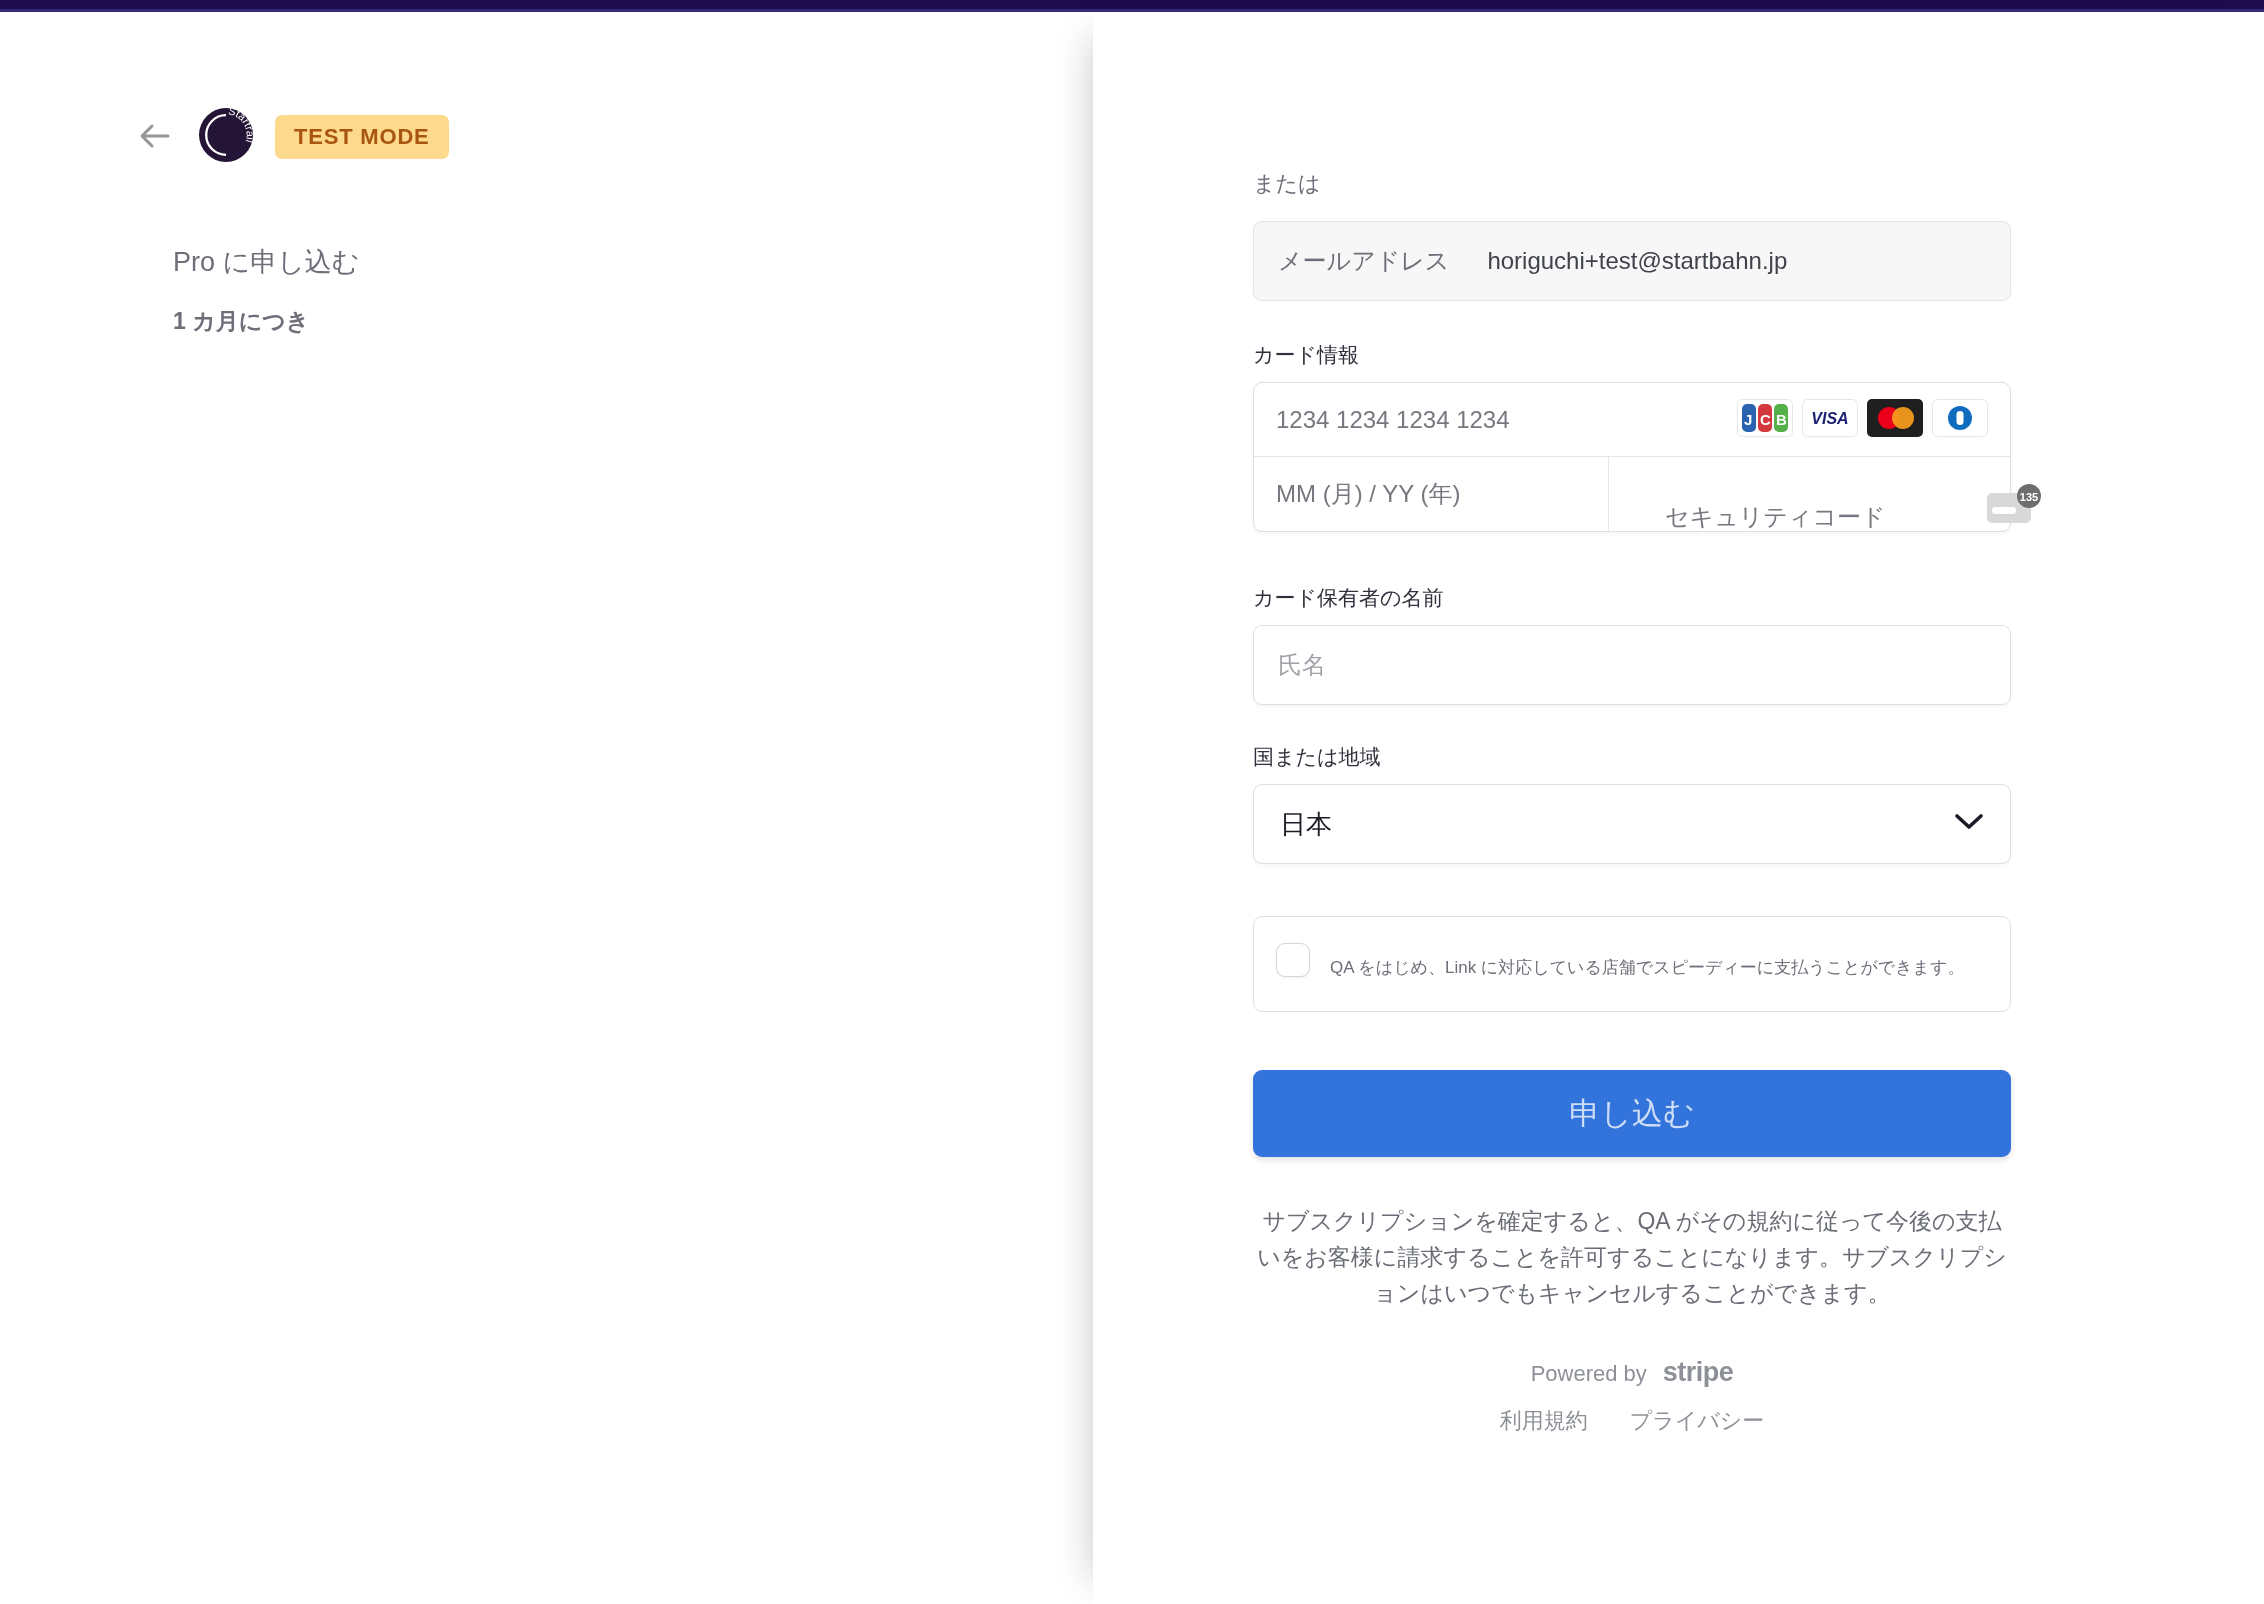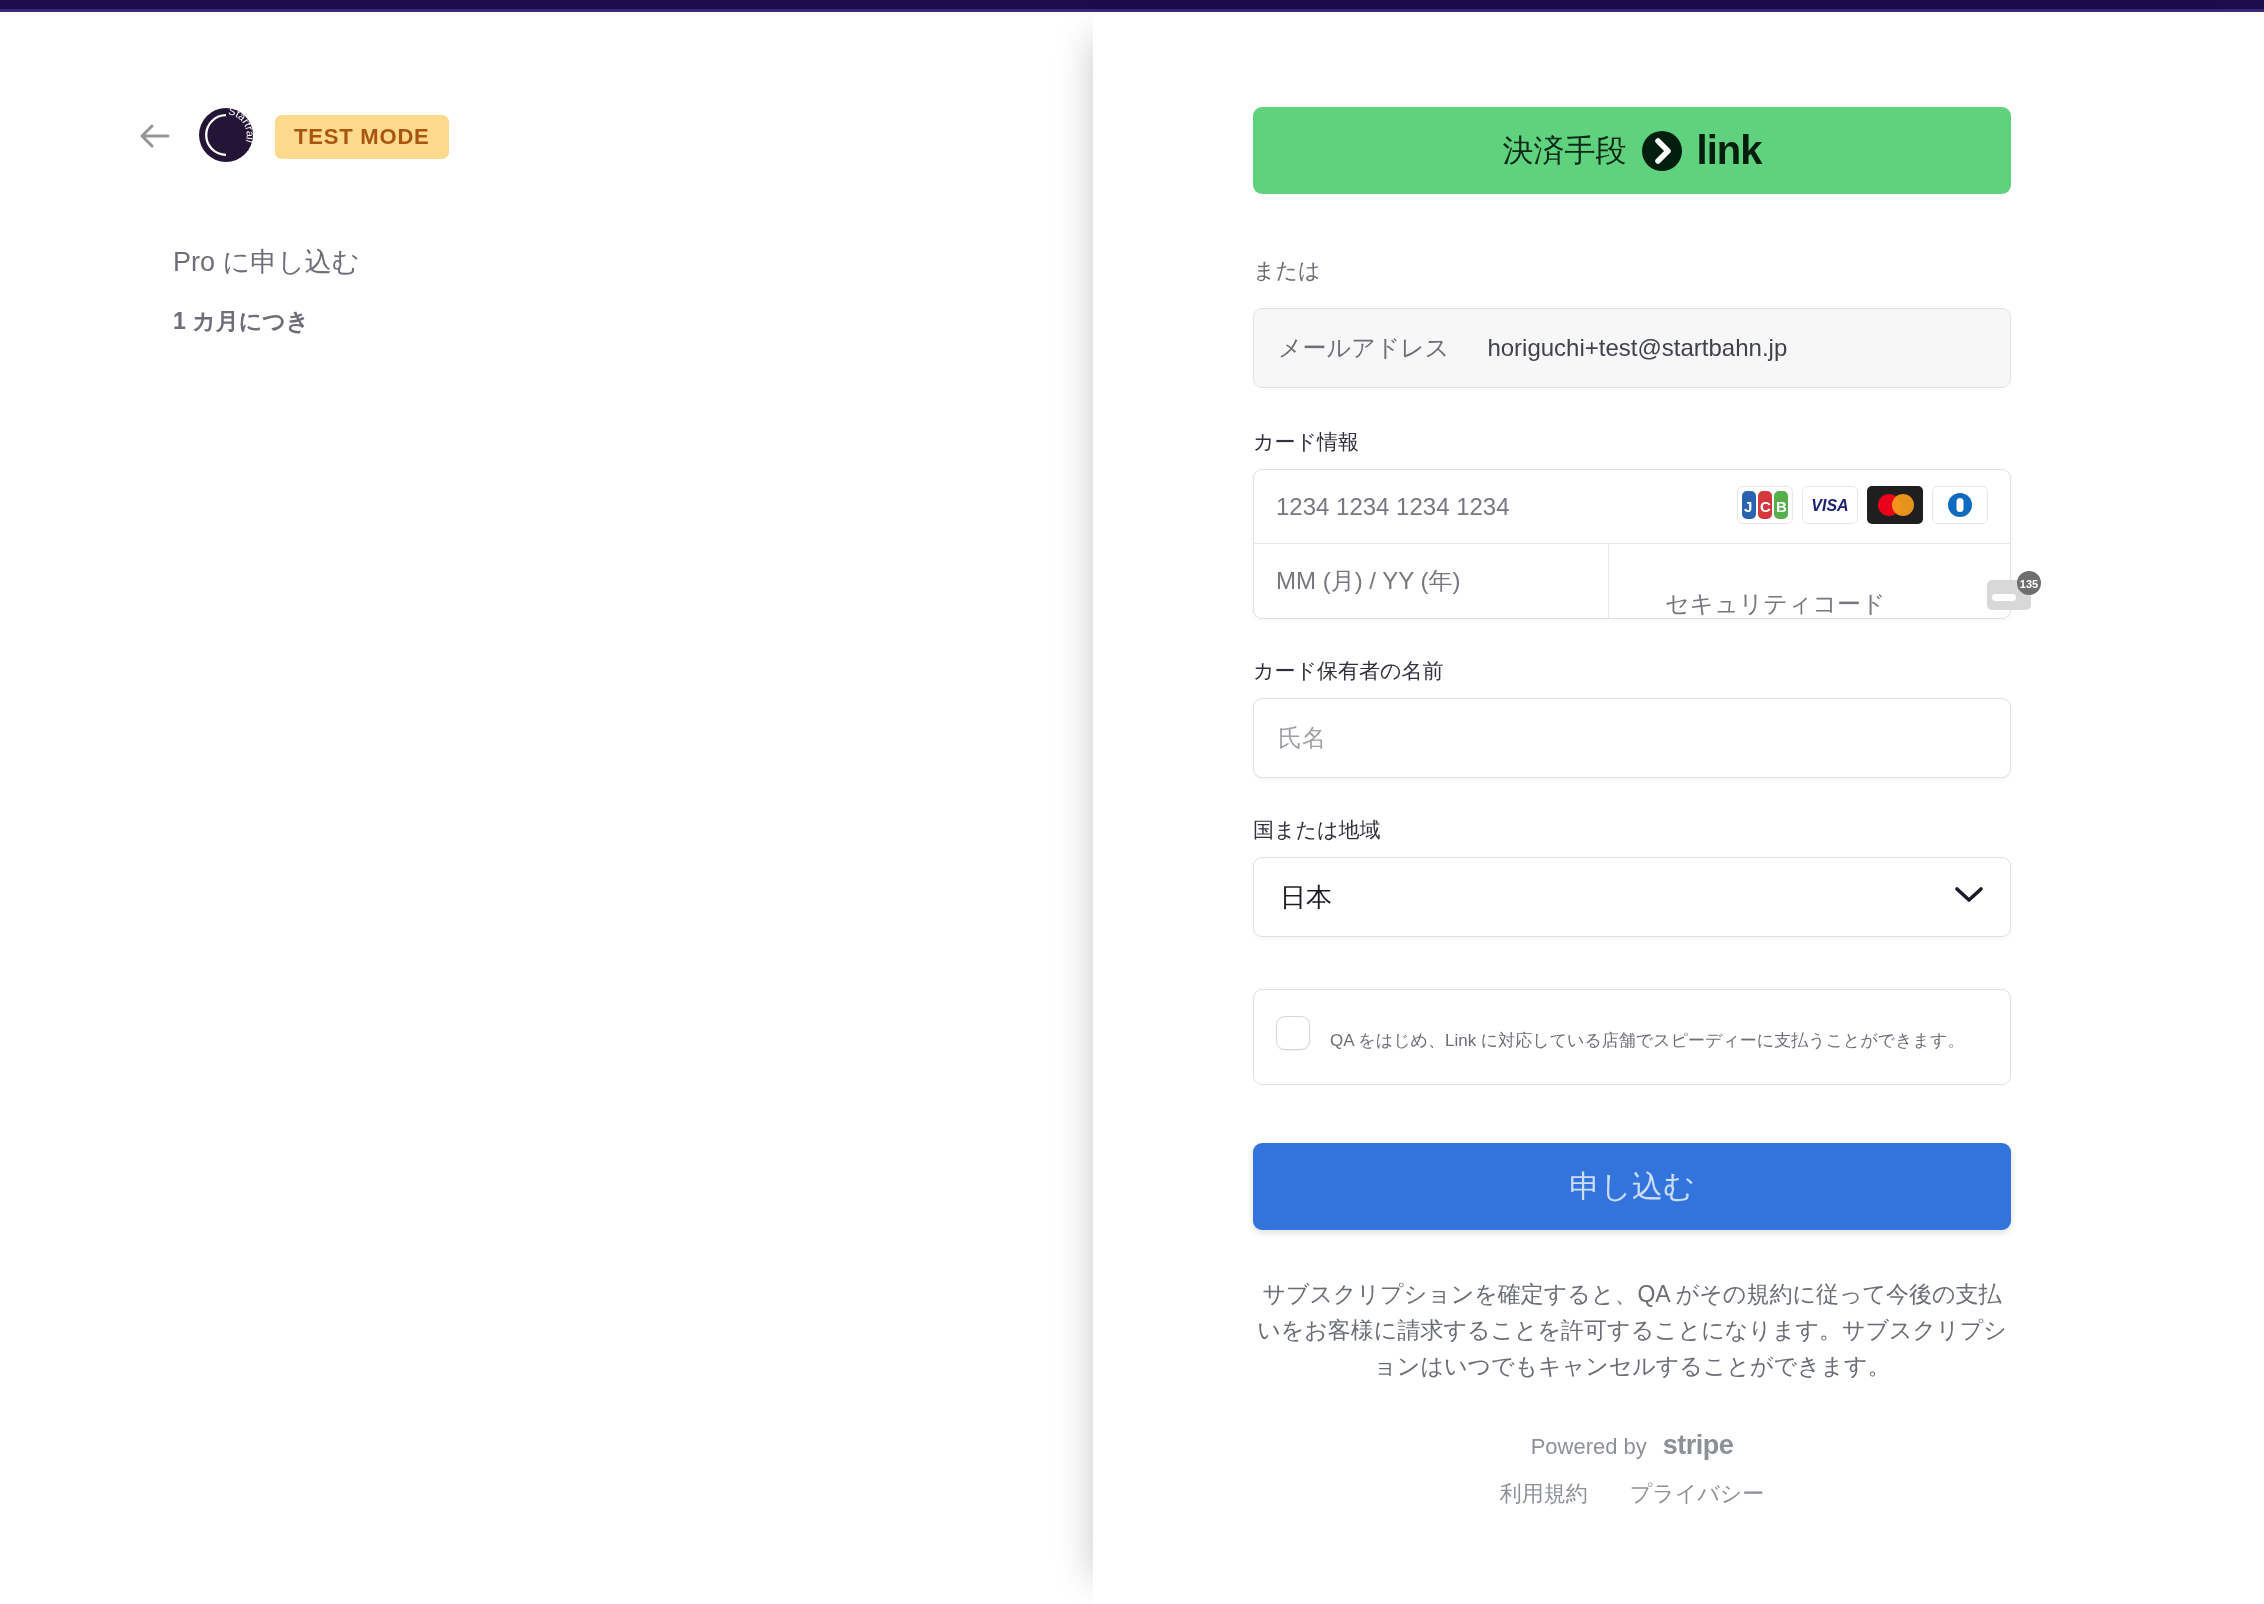--- a/index.html
+++ b/index.html
@@ -130,30 +130,20 @@
       <div class="product-name">Pro に申し込む</div>
       <div class="price-row">
         <span class="interval">1 カ月につき</span>
       </div>
     </div>
   </div>
 
   <div class="right-panel">
     <div class="form-col">
 
-      <button class="link-pay-btn">
-        <span class="link-pay-text">決済手段</span>
-        <span style="display:flex;align-items:center;">
-          <svg width="42" height="42" viewBox="0 0 42 42">
-            <circle cx="21" cy="21" r="20" fill="#011e0f"></circle>
-            <path d="M17 11 L27 21 L17 31" fill="none" stroke="#ffffff" stroke-width="5.5" stroke-linecap="round" stroke-linejoin="round"></path>
-          </svg>
-        </span>
-        <span class="link-wordmark">link</span>
-      </button>
 
       <div class="or-divider">
         <div class="line"></div>
         <span class="or-text">または</span>
         <div class="line"></div>
       </div>
 
       <div class="email-box">
         <span class="email-label">メールアドレス</span>
         <span class="email-value">horiguchi+test@startbahn.jp</span>
@@ -208,21 +198,21 @@
                 <rect x="2" y="10" width="44" height="30" rx="5" fill="#d8d8d8"></rect>
                 <rect x="7" y="24" width="24" height="7" rx="3.5" fill="#ffffff"></rect>
                 <circle cx="44" cy="13" r="12" fill="#6e6e6e"></circle>
                 <text x="44" y="18" text-anchor="middle" font-size="11" font-weight="bold" fill="#ffffff" font-family="Liberation Sans, sans-serif">135</text>
               </svg>
             </span>
           </div>
         </div>
       </div>
 
-      <div class="field-label" style="margin-top:38px;">カード保有者の名前</div>
+      <div class="field-label" style="margin-top:52px;">カード保有者の名前</div>
       <input class="text-field" placeholder="氏名" style="">
 
       <div class="field-label" style="margin-top:38px;">国または地域</div>
       <div class="select-field">
         <span class="select-value">日本</span>
         <span>
           <svg width="30" height="18" viewBox="0 0 30 18">
             <path d="M3 3 L15 14 L27 3" fill="none" stroke="#1a1b25" stroke-width="3.6" stroke-linecap="round" stroke-linejoin="round"></path>
           </svg>
         </span>

